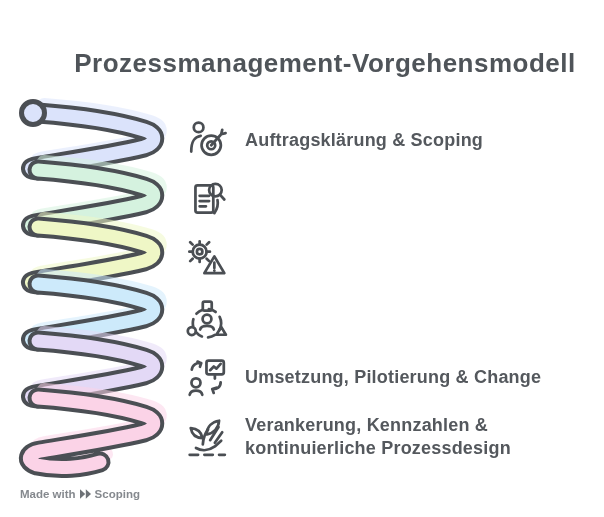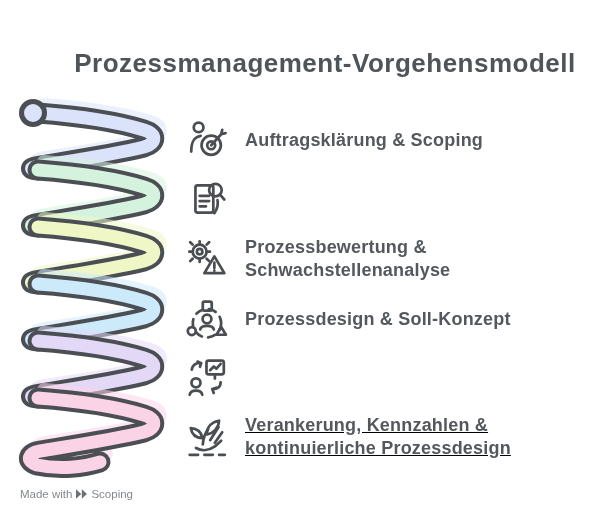--- a/index.html
+++ b/index.html
@@ -14,31 +14,31 @@
   }
   .spiral{position:absolute;left:8px;top:95px;}
   .spiral path{fill:none;stroke-linecap:round;stroke-linejoin:round;}
   .band-shard{opacity:0.55;}
   .items{position:absolute;left:186px;top:0;width:410px;}
   .item{
     position:absolute;left:0;display:flex;align-items:center;gap:17px;
     min-height:46px;
   }
   .item-1{top:117px;} .item-2{top:176px;} .item-3{top:236px;}
-  .item-4{top:296px;} .item-5{top:354px;} .item-6{top:414px;text-decoration:underline;}
+  .item-4{top:296px;} .item-5{top:354px;} .item-6{top:414px;}
   .item-icon{flex:0 0 42px;}
   .item-icon g{fill:none;stroke-width:2.6;stroke-linecap:round;stroke-linejoin:round;}
   .item-label{
     font-size:18px;font-weight:bold;letter-spacing:0.2px;
     color:#54585d;line-height:23px;white-space:nowrap;
   }
   .item-label span{display:block;}
   .credit{
     position:absolute;left:20px;top:488px;display:flex;align-items:center;gap:3px;
-    font-size:11.5px;font-weight:normal;color:#85898e;justify-content:center;
+    font-size:11.5px;font-weight:bold;color:#85898e;justify-content:center;
   }
 </style>
 </head>
 <body>
 
 <div class="canvas">
 
   <h1 class="title">Prozessmanagement-Vorgehensmodell</h1>
 
   <svg class="spiral" width="170" height="385" viewBox="0 0 170 385">
@@ -114,55 +114,51 @@
     <div class="item item-3">
       <svg class="item-icon" width="42" height="42" viewBox="0 0 40 40">
         <g stroke="#4a4e53">
           <circle cx="13" cy="13" r="6.6"></circle>
           <circle cx="13" cy="13" r="2.6"></circle>
           <path d="M13,3.2 V6.4 M19.7,6.3 L22,4 M19.6,13 h3.2 M19.7,19.7 L22,22 M13,19.6 v3.2 M6.3,19.7 L4,22 M3.2,13 h3.2 M6.3,6.3 L4,4"></path>
           <path d="M27,17.5 L36.5,33.5 H17.5 Z"></path>
           <path d="M27,23.5 V28.5 M27,31 v0.1"></path>
         </g>
       </svg>
-      <div class="item-label">
-        <span>Prozessbewertung &amp;</span>
-          <span>Schwachstellenanalyse</span>
-      </div>
     </div>
 
     <div class="item item-4">
       <svg class="item-icon" width="42" height="42" viewBox="0 0 40 40">
         <g stroke="#4a4e53">
           <circle cx="20" cy="24" r="13.5" stroke-dasharray="7 6"></circle>
           <rect x="16" y="3.5" width="8.5" height="8.5" rx="1.5"></rect>
           <circle cx="20" cy="20" r="4.2"></circle>
           <path d="M13.5,30 C14.5,25.5 25.5,25.5 26.5,30"></path>
           <circle cx="5.5" cy="31.5" r="3.8"></circle>
           <path d="M33.5,27.5 l4.5,7.5 h-9 Z"></path>
         </g>
       </svg>
-      <div class="item-label">
-        <span>Prozessdesign &amp; Soll-Konzept</span>
-          <span></span>
-      </div>
     </div>
 
     <div class="item item-5">
       <svg class="item-icon" width="42" height="42" viewBox="0 0 40 40">
         <g stroke="#4a4e53">
           <rect x="19.5" y="4.5" width="16.5" height="13" rx="2"></rect>
           <path d="M23,13.5 l3.5,-3.5 2.5,2 4,-4.5"></path>
           <path d="M27.5,17.5 v4"></path>
           <path d="M5.5,13 C6,8.5 10,6 14.5,6.8 M14.5,6.8 L11,5.3 M14.5,6.8 L13.3,10.3"></path>
           <circle cx="9.5" cy="25.5" r="4.3"></circle>
           <path d="M3.5,37 C4.5,31.5 14.5,31.5 15.5,37"></path>
           <path d="M33,25 C33,29.5 29.5,32 25,31.5 M25,31.5 L28.8,30.2 M25,31.5 L26.4,35.2"></path>
         </g>
       </svg>
+      <div class="item-label">
+        <span>Umsetzung, Pilotierung &amp; Change</span>
+          <span></span>
+      </div>
     </div>
 
     <div class="item item-6">
       <svg class="item-icon" width="42" height="42" viewBox="0 0 40 40">
         <g stroke="#4a4e53">
           <path d="M15.5,21 C9,21 5.5,17 4.5,11.5 C10.5,12 14.5,15 15.5,20.5 Z"></path>
           <path d="M19.5,17.5 C20,10 25,5.5 31.5,4.5 C31,11.5 26.5,16.5 20,17.5 Z"></path>
           <path d="M16,27 C16.5,21 18,16.5 21,13"></path>
           <path d="M31,10.5 L23,23 M34.5,15.5 L27.5,25.5"></path>
           <path d="M9.5,30.5 C15,33.5 22,33 27.5,29 L33.5,23.5"></path>

